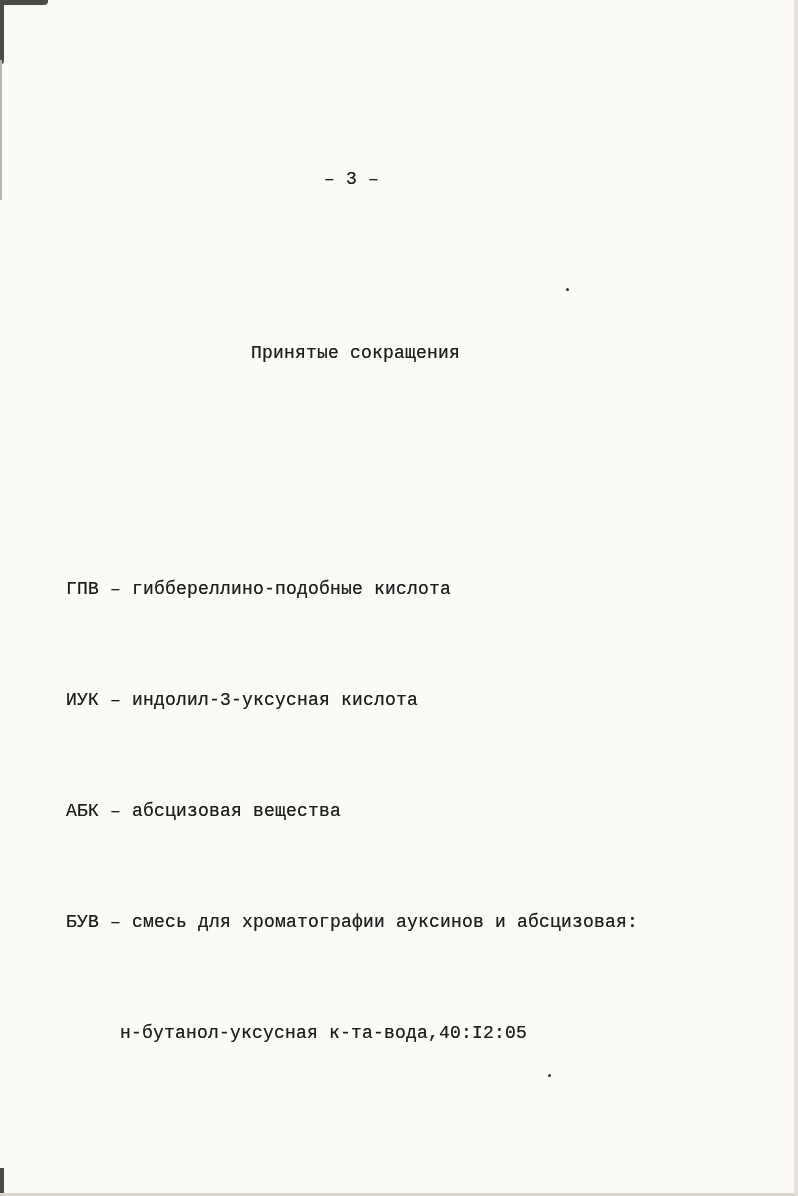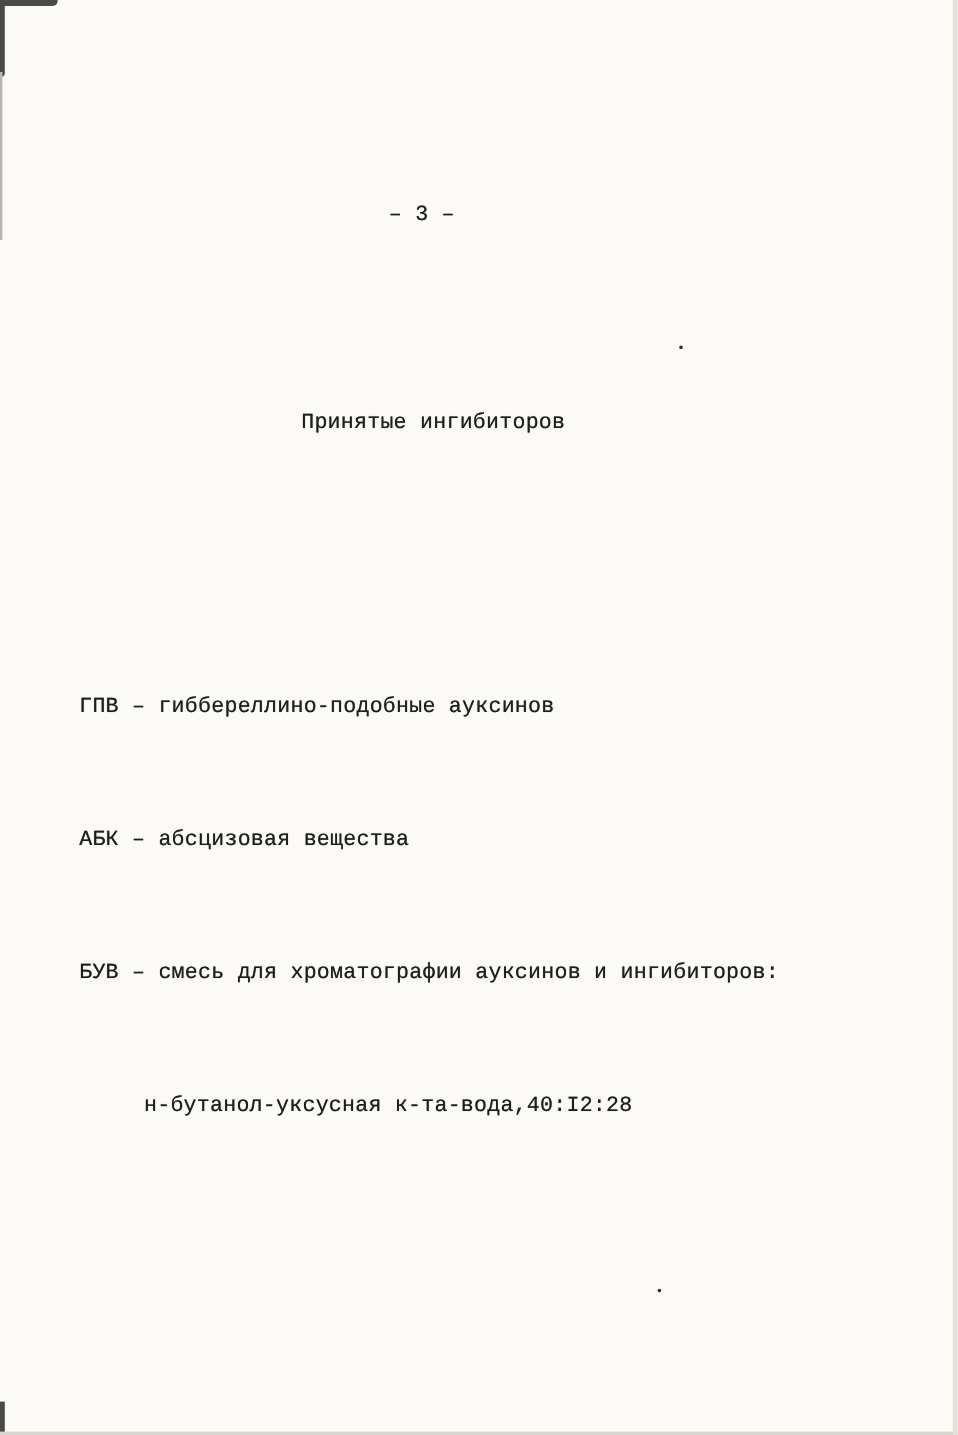--- a/index.html
+++ b/index.html
@@ -59,27 +59,28 @@
   <div class="artifact art-bottom-left"></div>
   <div class="artifact art-bottom-edge"></div>
   <div class="artifact art-right-edge"></div>
   <div class="speck" style="left:566px; top:288px; width:3px; height:3px;"></div>
   <div class="speck" style="left:548px; top:1074px; width:3px; height:3px;"></div>
 
   <div class="content">
 
     <div class="line page-number">– 3 –</div>
 
-    <div class="line title">Принятые ингибиторов</div>
+    <div class="line title">Принятые сокращения</div>
 
     <div class="abbrev-list">
-      <div class="line">ГПВ – гиббереллино-подобные ауксинов</div>
+      <div class="line">ГПВ – гиббереллино-подобные кислота</div>
+      <div class="line">ИУК – индолил-3-уксусная кислота</div>
       <div class="line">АБК – абсцизовая вещества</div>
-      <div class="line">БУВ – смесь для хроматографии ауксинов и ингибиторов:</div>
-      <div class="line indent-cont">н-бутанол-уксусная к-та-вода,40:I2:28</div>
+      <div class="line">БУВ – смесь для хроматографии ауксинов и абсцизовая:</div>
+      <div class="line indent-cont">н-бутанол-уксусная к-та-вода,40:I2:05</div>
       
       
       
       
       
       
       
       
     </div>
 

